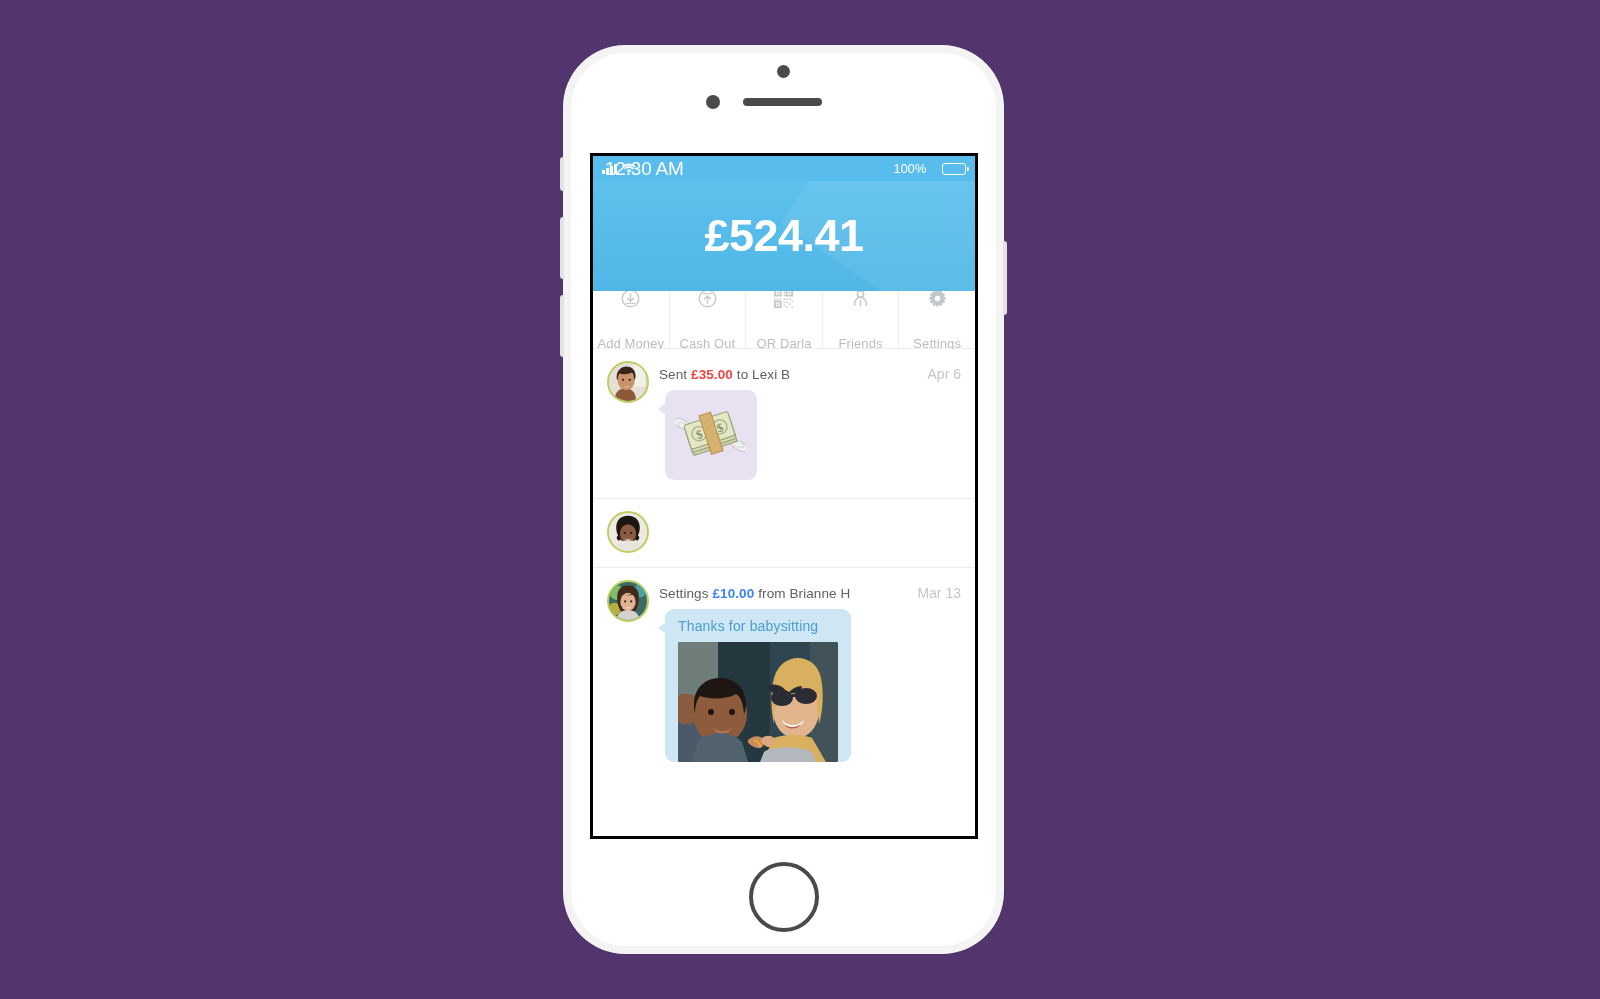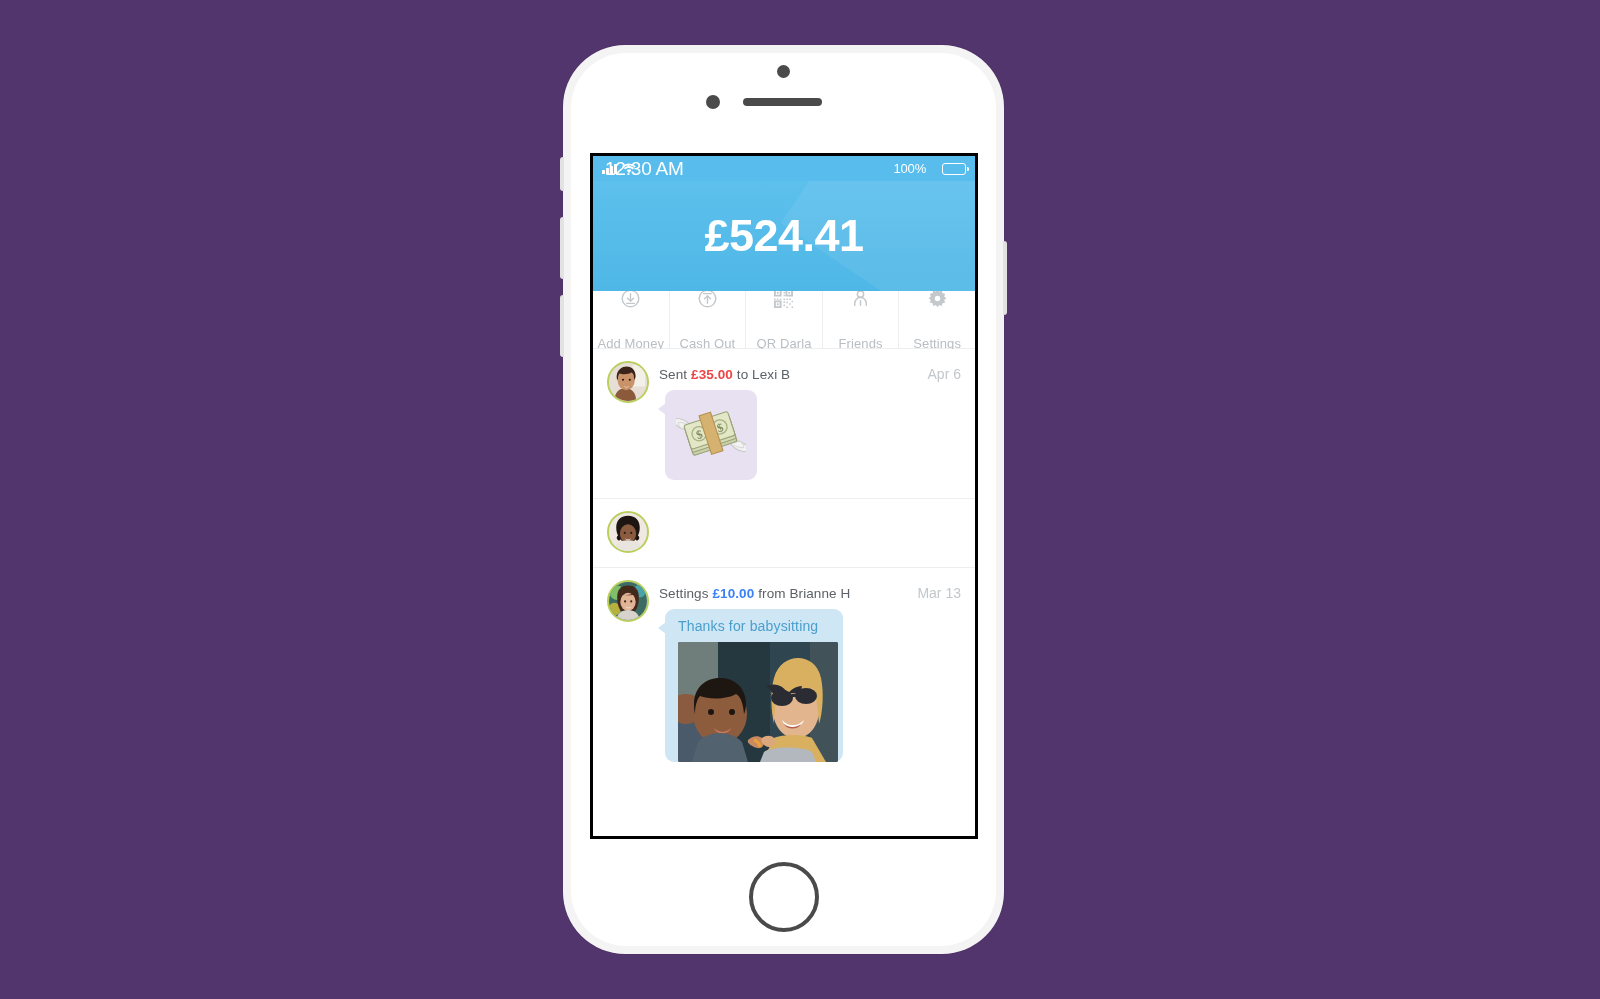--- a/index.html
+++ b/index.html
@@ -351,21 +351,21 @@
   }
   .inline-emoji {
     display: inline-block;
     vertical-align: -3px;
     width: 17px;
     height: 17px;
     margin-left: 3px;
   }
 
   .bubble-photo {
-    padding: 9px 5px 0 13px;
+    padding: 9px 13px 0 13px;
   }
   .photo-text { display: block; padding-bottom: 8px; }
   .photo {
     width: 160px;
     height: 120px;
     display: block;
     border-radius: 2px;
     overflow: hidden;
   }
   .photo svg { display: block; }

